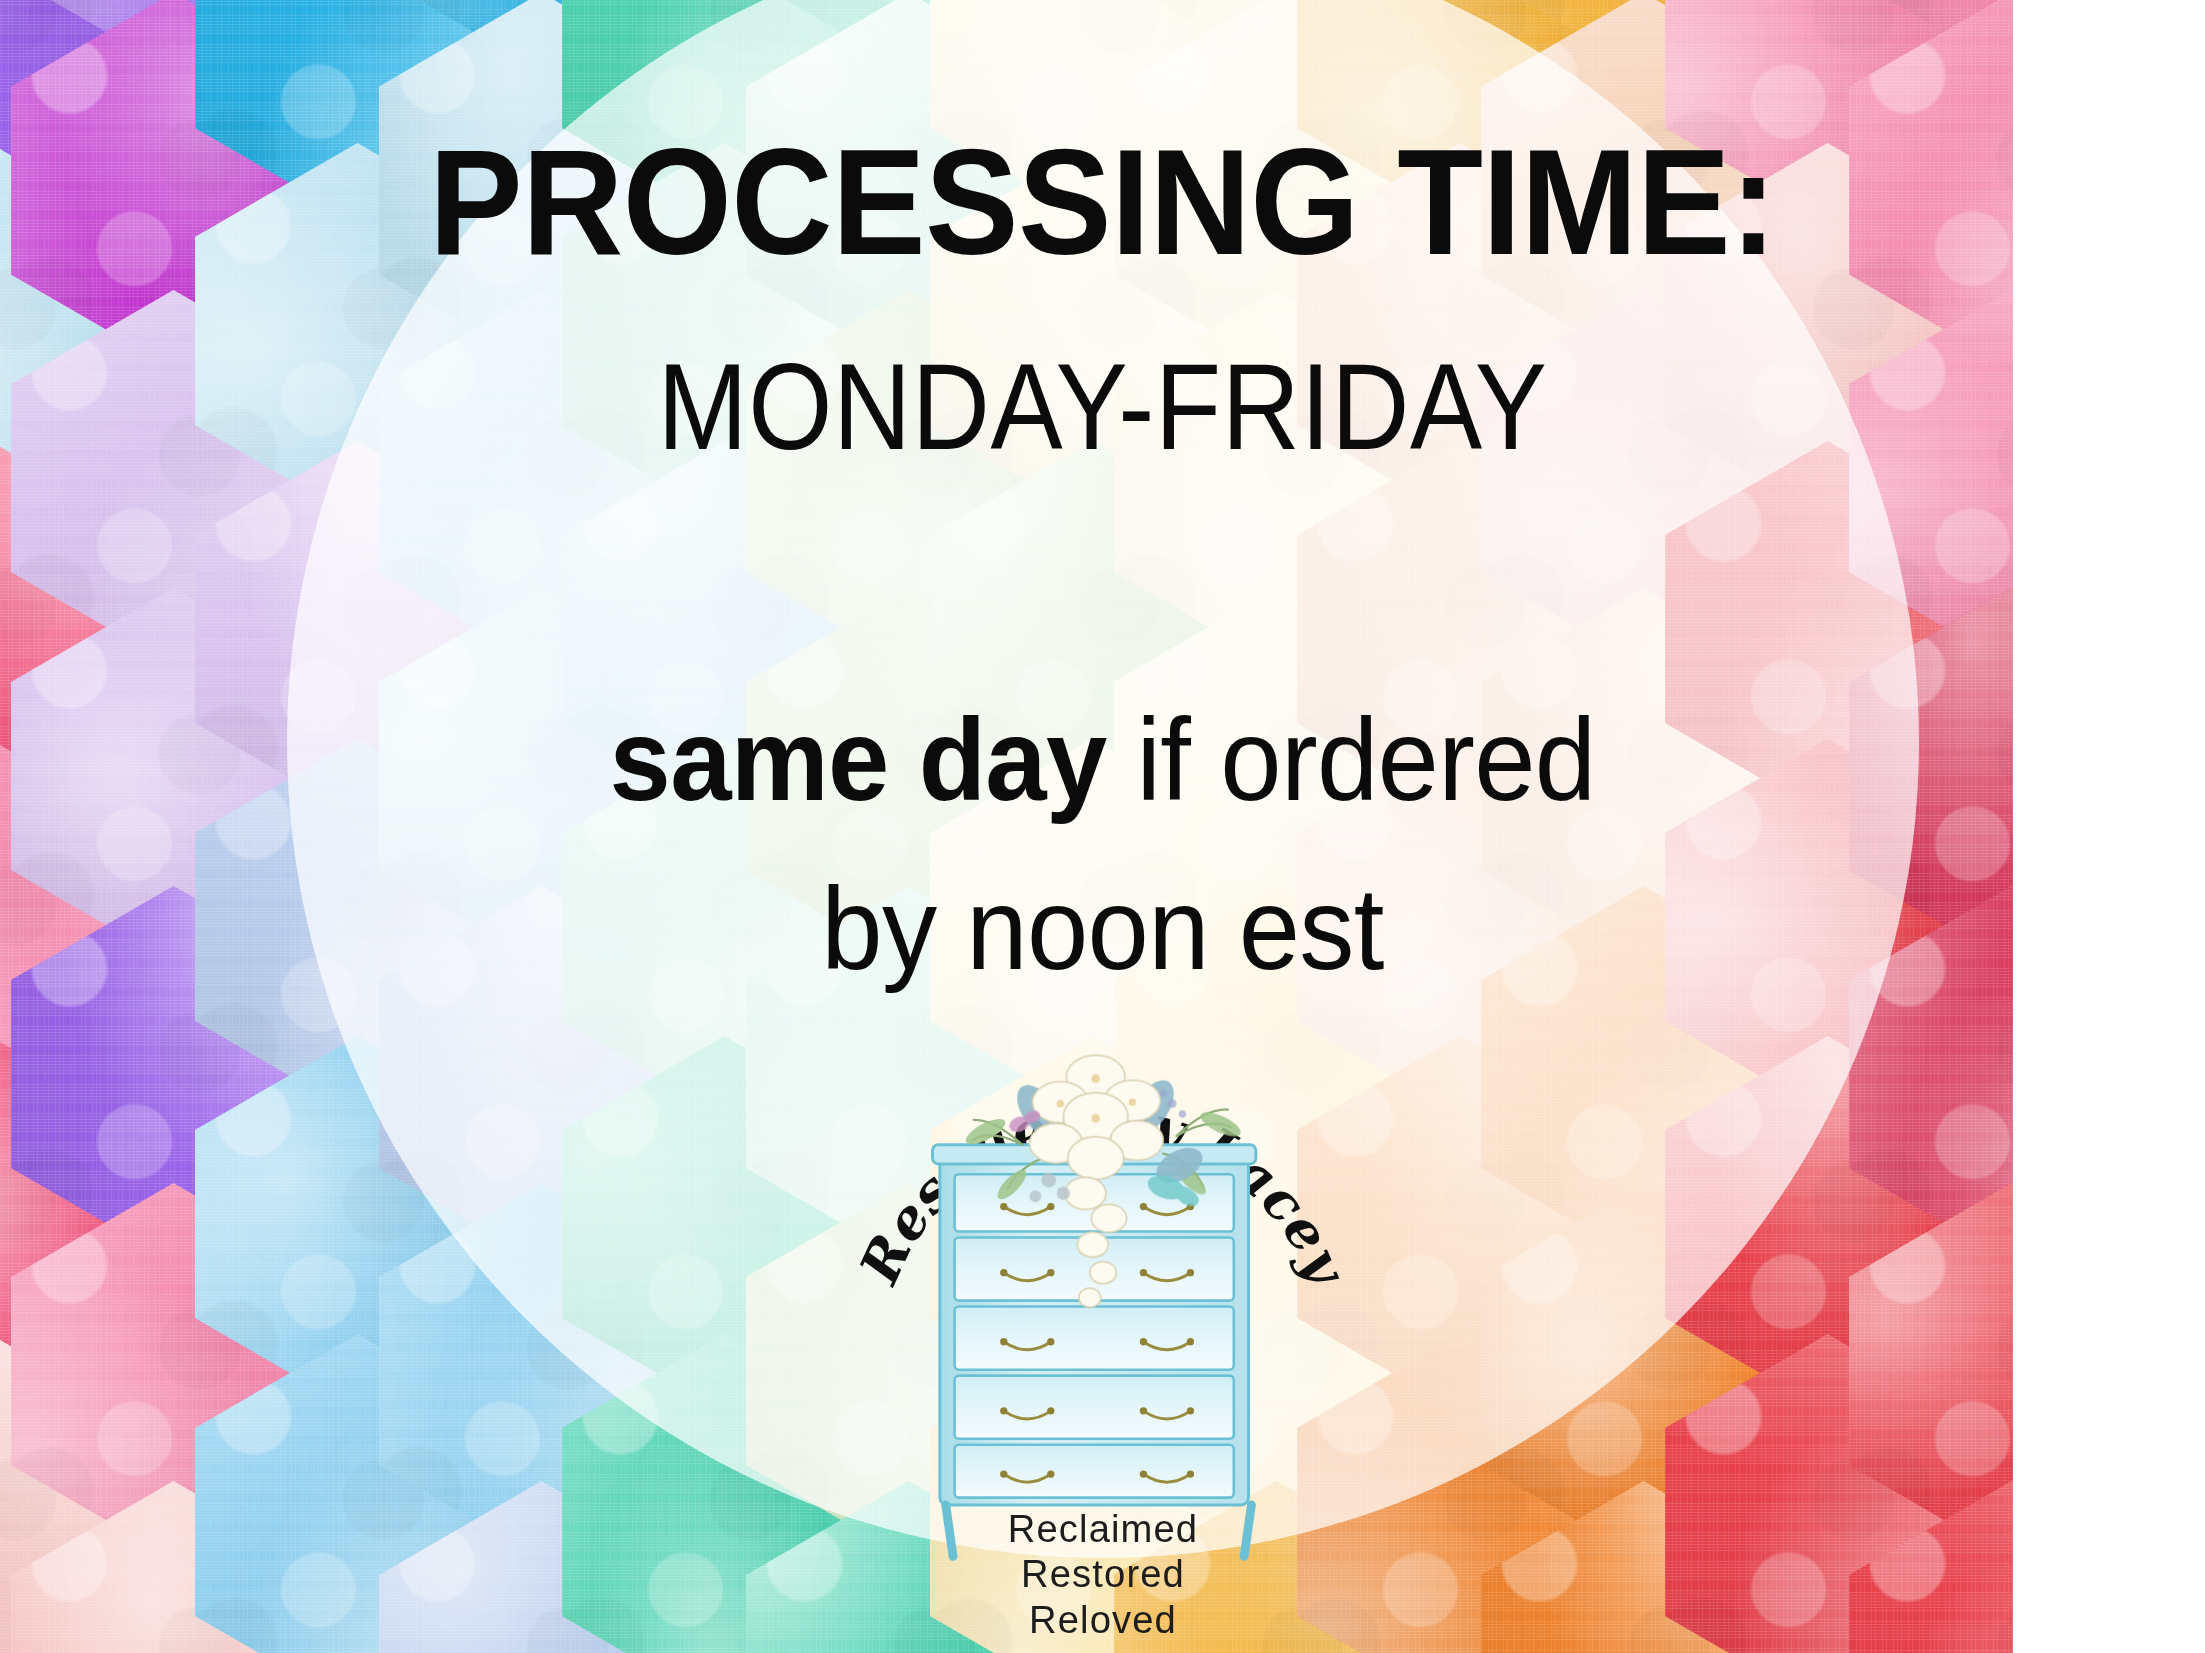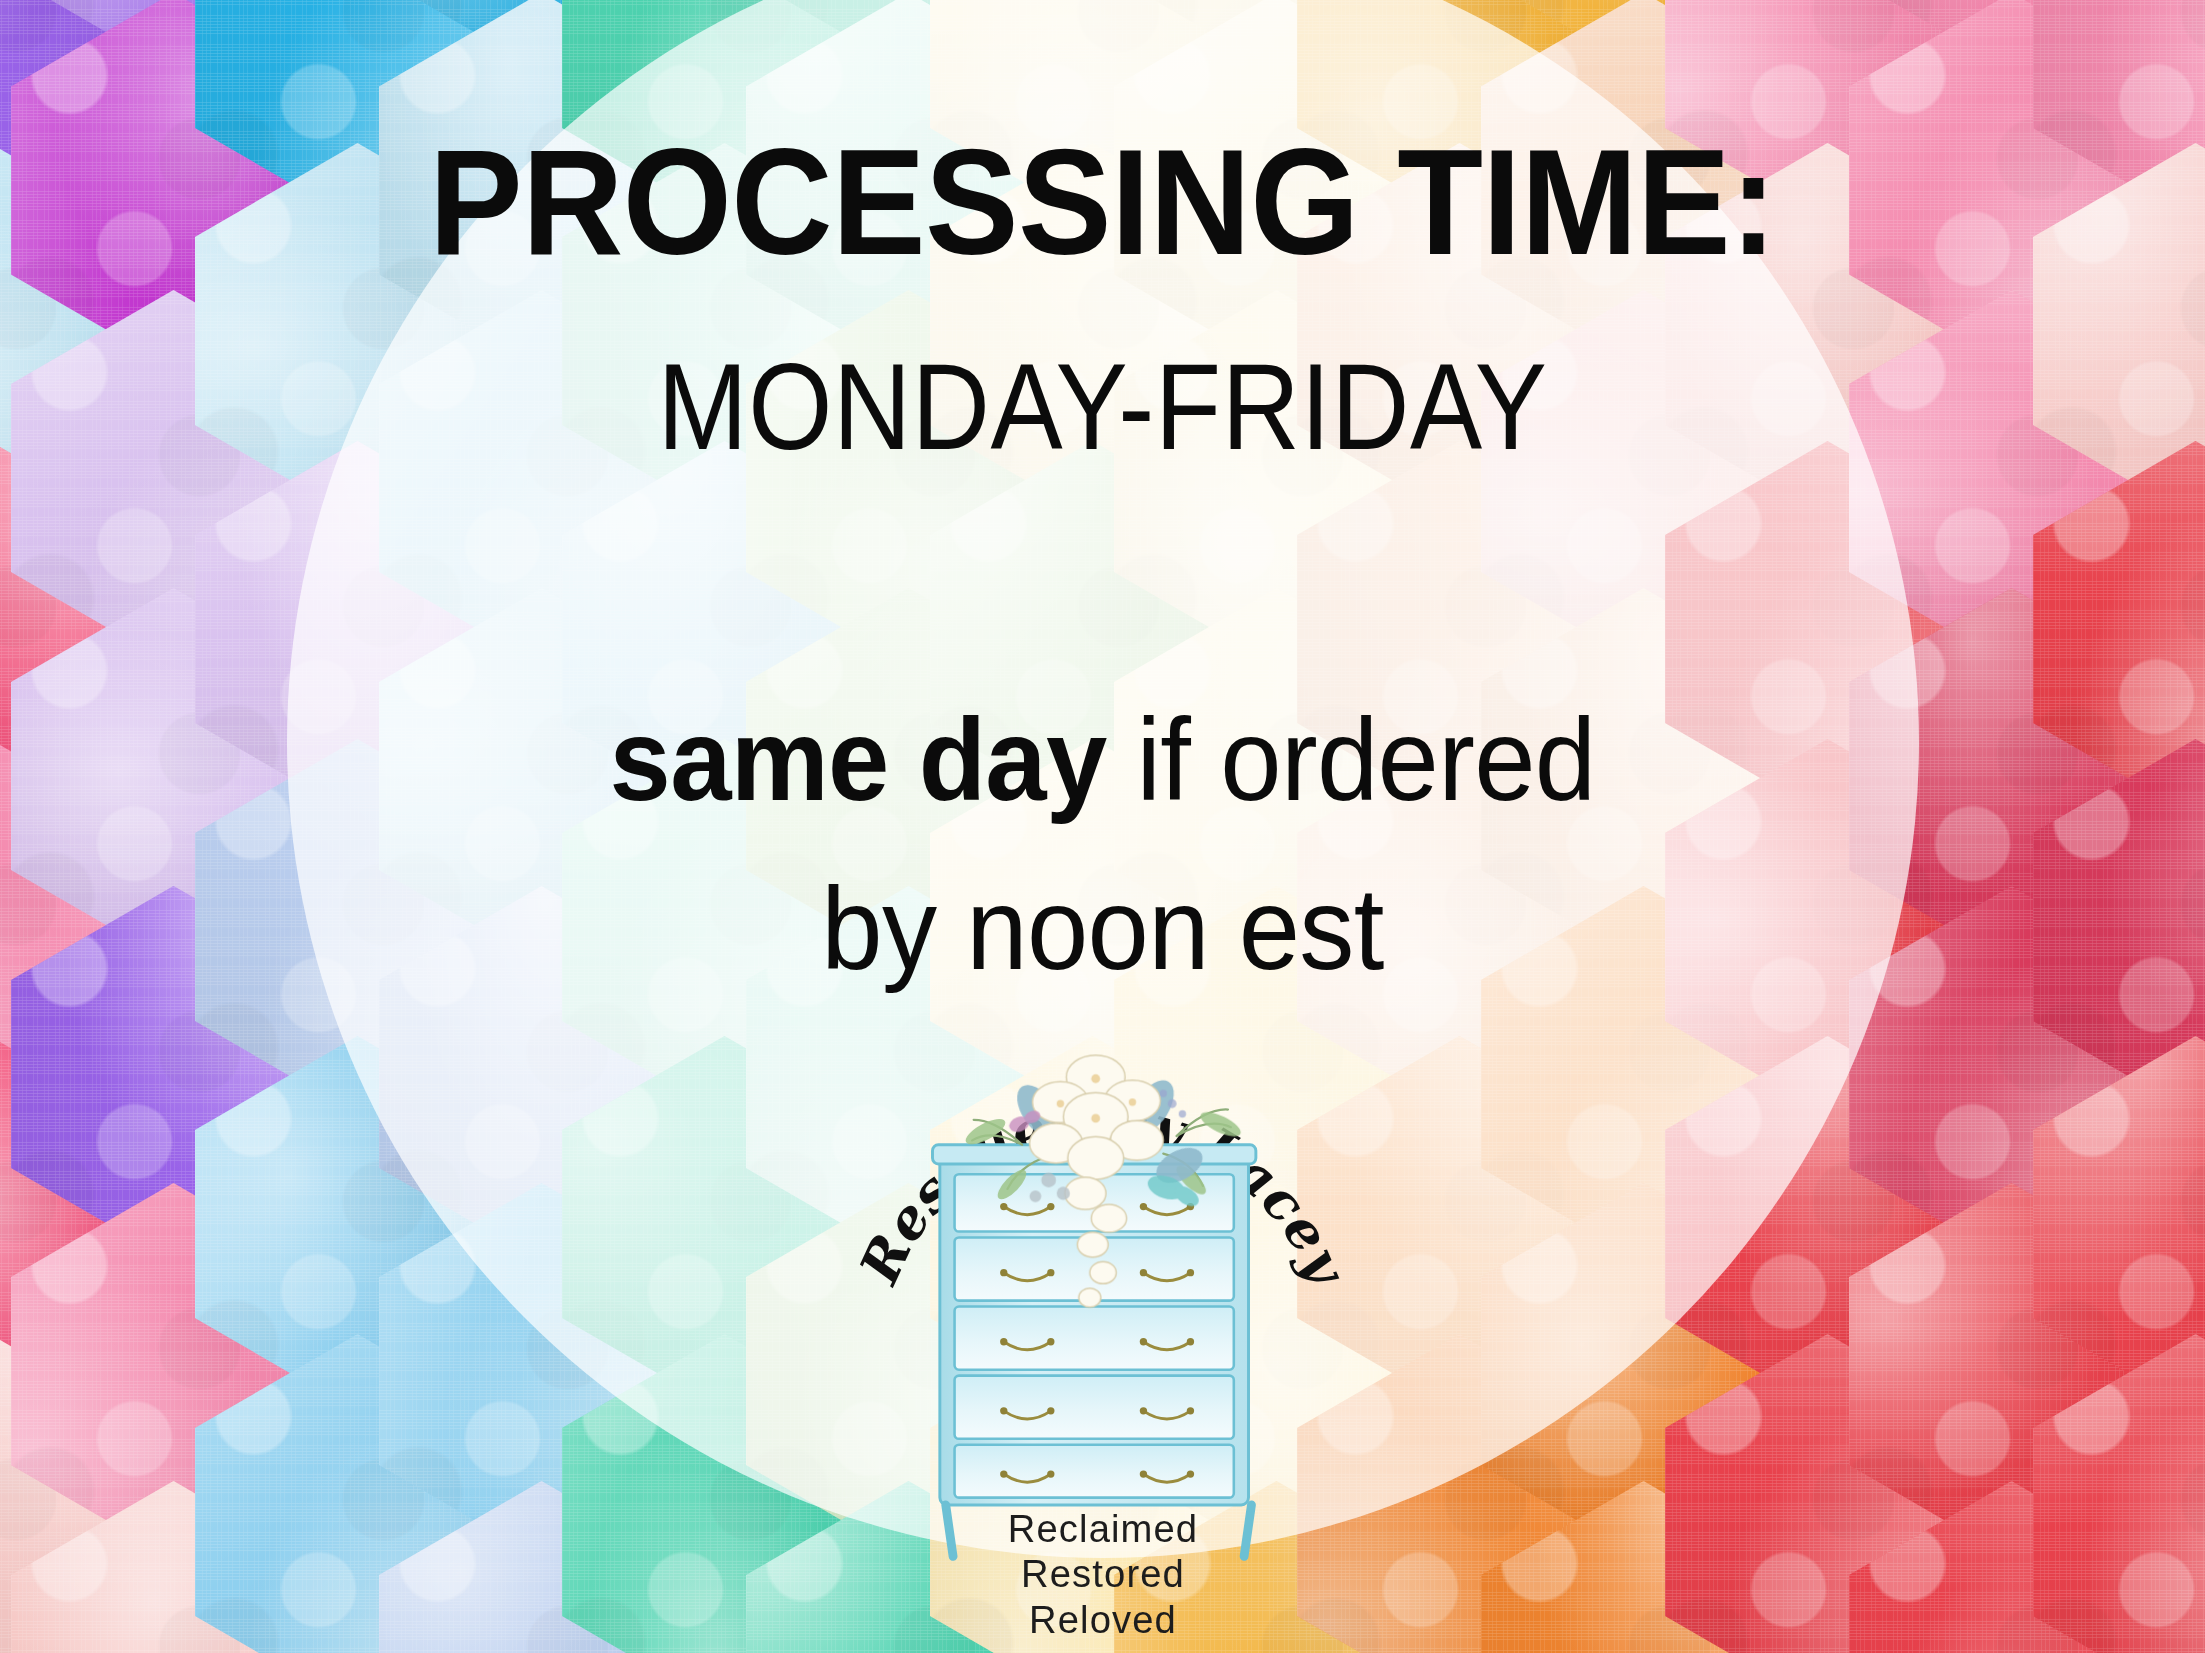--- a/index.html
+++ b/index.html
@@ -1,17 +1,17 @@
 <!DOCTYPE html>
 <html style="font-size:11.8px"><head>
 <meta charset="utf-8">
 <style>
   html,body{margin:0;padding:0;background:#fff;}
   #stage{
-    position:relative;width:2205px;height:1654px;overflow:hidden;
+    position:relative;width:2013px;height:1654px;overflow:hidden;
     background:#8b5cf6;
     font-family:"Liberation Sans", sans-serif;
   }
 
   
   #hexlayer{position:absolute;inset:0;}
   .hex{
     position:absolute;
     -webkit-clip-path:polygon(50% 0%,100% 25%,100% 75%,50% 100%,0% 75%,0% 25%);
     clip-path:polygon(50% 0%,100% 25%,100% 75%,50% 100%,0% 75%,0% 25%);

